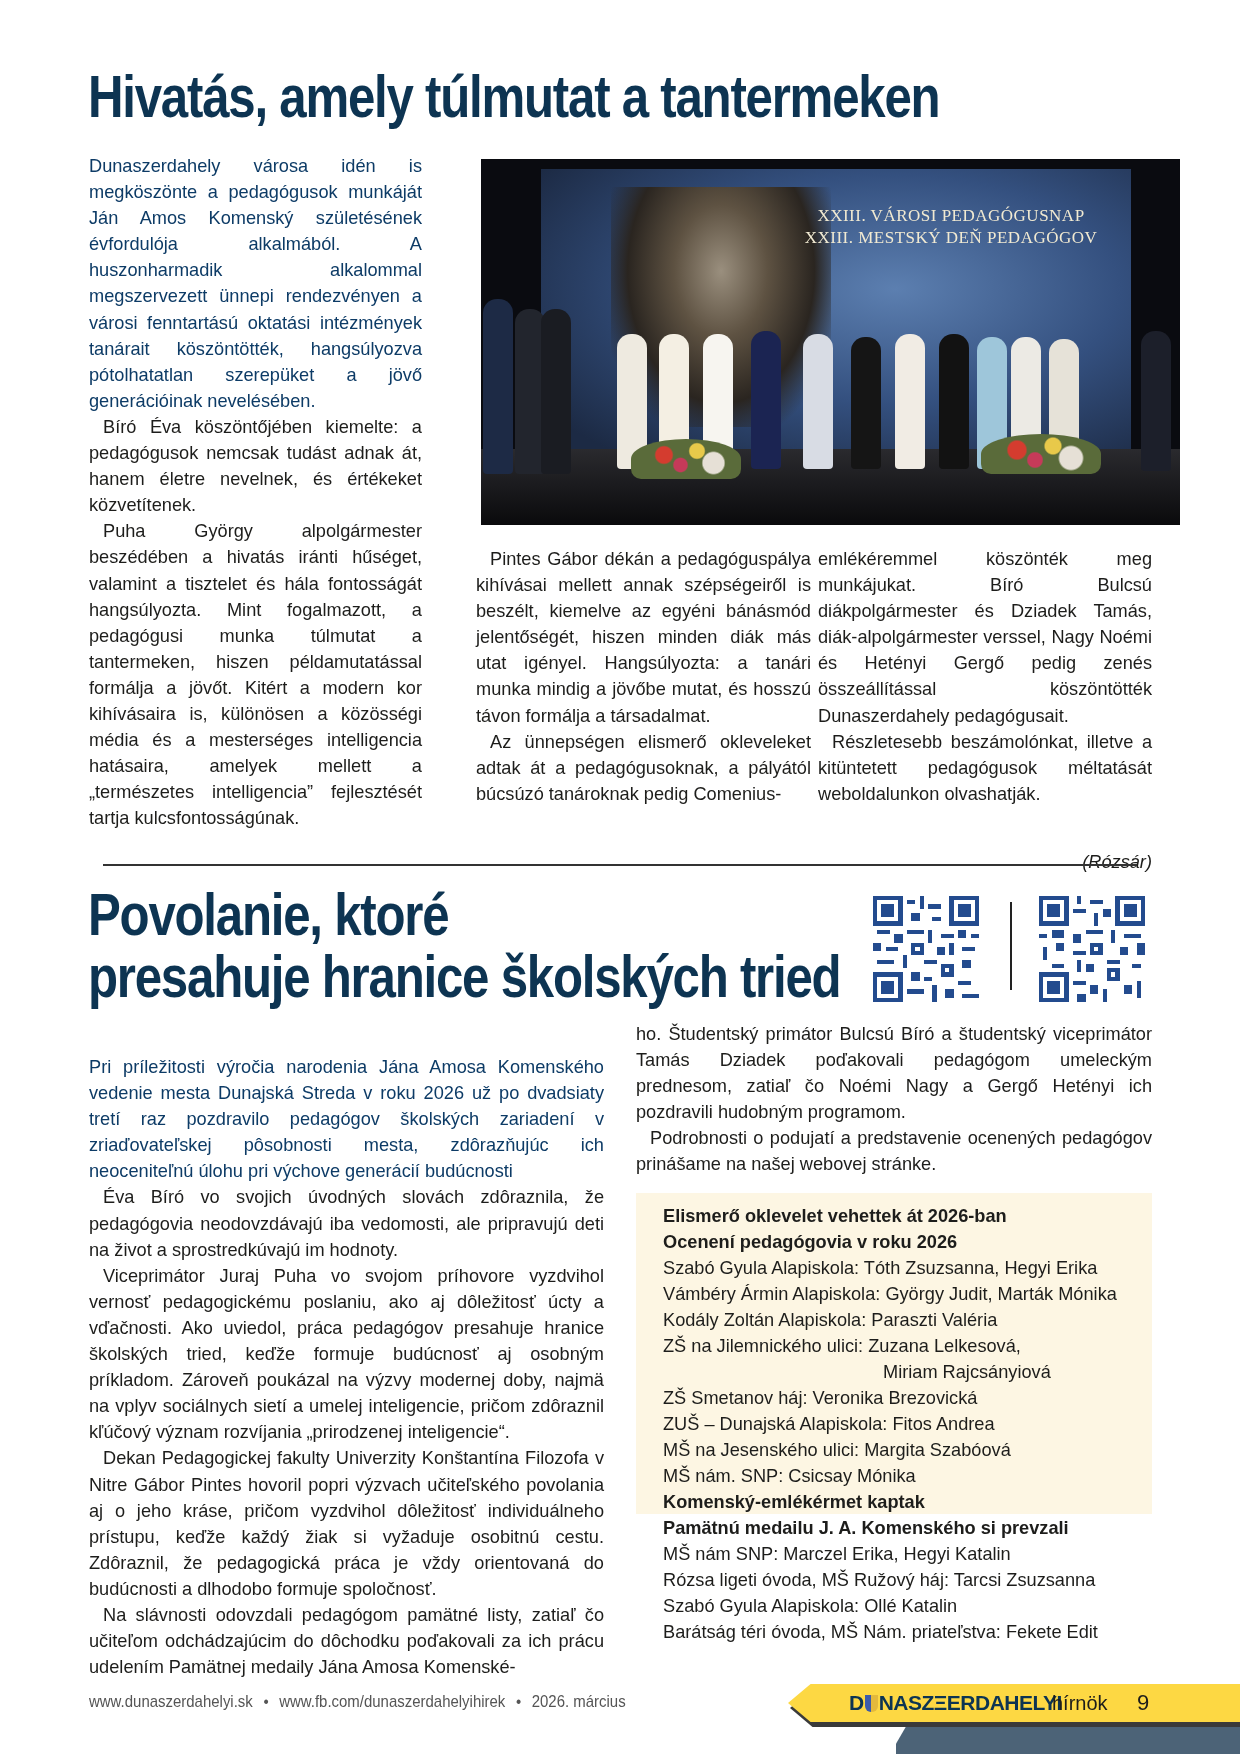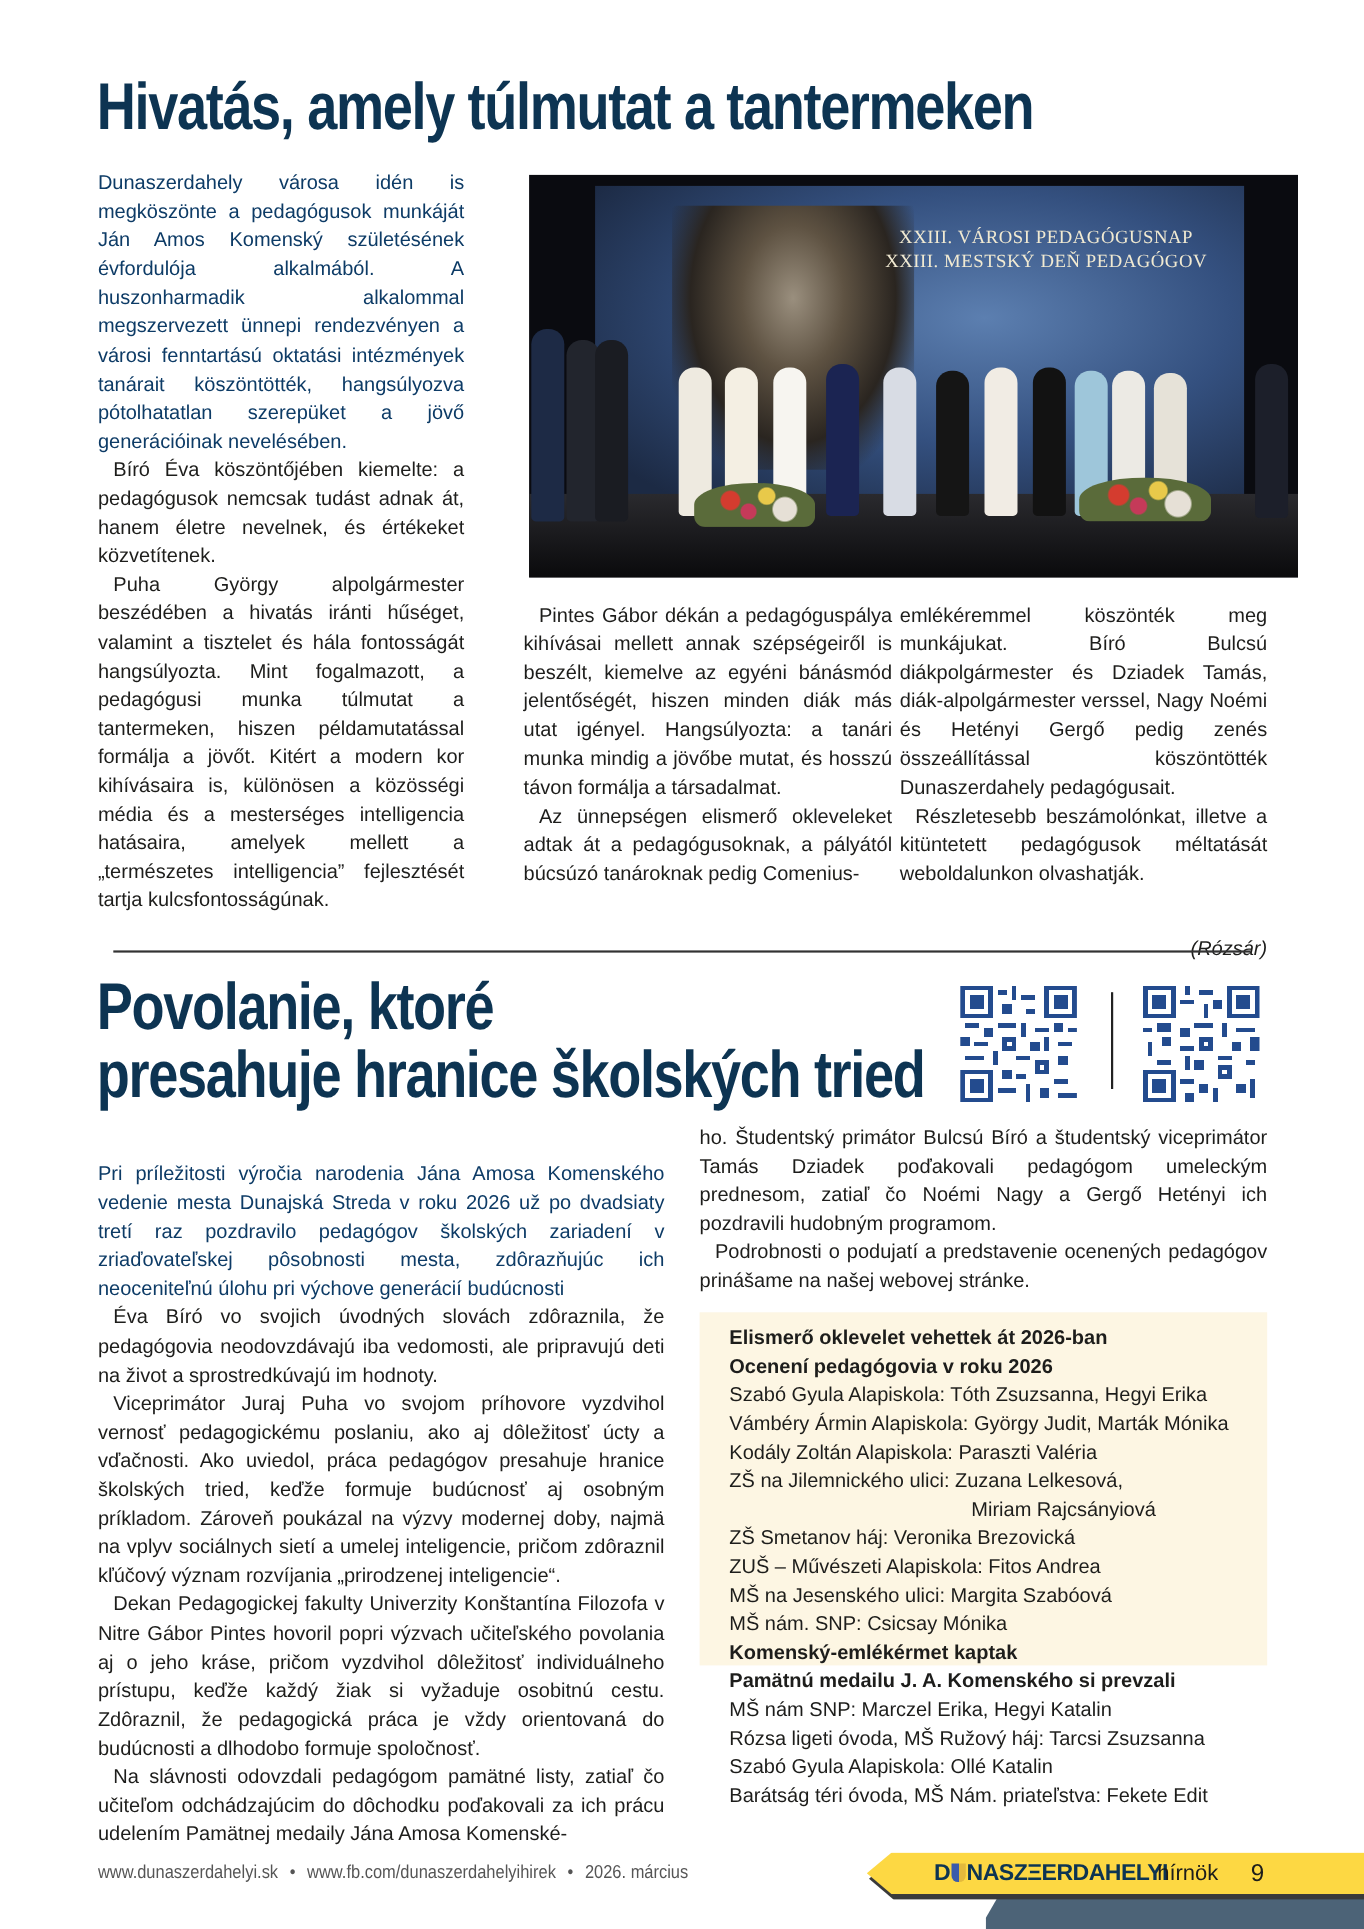--- a/index.html
+++ b/index.html
@@ -275,21 +275,21 @@
 
 <div id="awards">
   <div class="ah">Elismerő oklevelet vehettek át 2026-ban</div>
   <div class="ah">Ocenení pedagógovia v roku 2026</div>
   <div>Szabó Gyula Alapiskola: Tóth Zsuzsanna, Hegyi Erika</div>
   <div>Vámbéry Ármin Alapiskola: György Judit, Marták Mónika</div>
   <div>Kodály Zoltán Alapiskola: Paraszti Valéria</div>
   <div>ZŠ na Jilemnického ulici: Zuzana Lelkesová,</div>
   <div class="cont">Miriam Rajcsányiová</div>
   <div>ZŠ Smetanov háj: Veronika Brezovická</div>
-  <div>ZUŠ – Művészeti Alapiskola: Fitos Andrea</div>
+  <div>ZUŠ – Dunajská Alapiskola: Fitos Andrea</div>
   <div>MŠ na Jesenského ulici: Margita Szabóová</div>
   <div>MŠ nám. SNP: Csicsay Mónika</div>
   <div class="ah">Komenský-emlékérmet kaptak</div>
   <div class="ah">Pamätnú medailu J. A. Komenského si prevzali</div>
   <div>MŠ nám SNP: Marczel Erika, Hegyi Katalin</div>
   <div>Rózsa ligeti óvoda, MŠ Ružový háj: Tarcsi Zsuzsanna</div>
   <div>Szabó Gyula Alapiskola: Ollé Katalin</div>
   <div>Barátság téri óvoda, MŠ Nám. priateľstva: Fekete Edit</div>
 </div>
 

